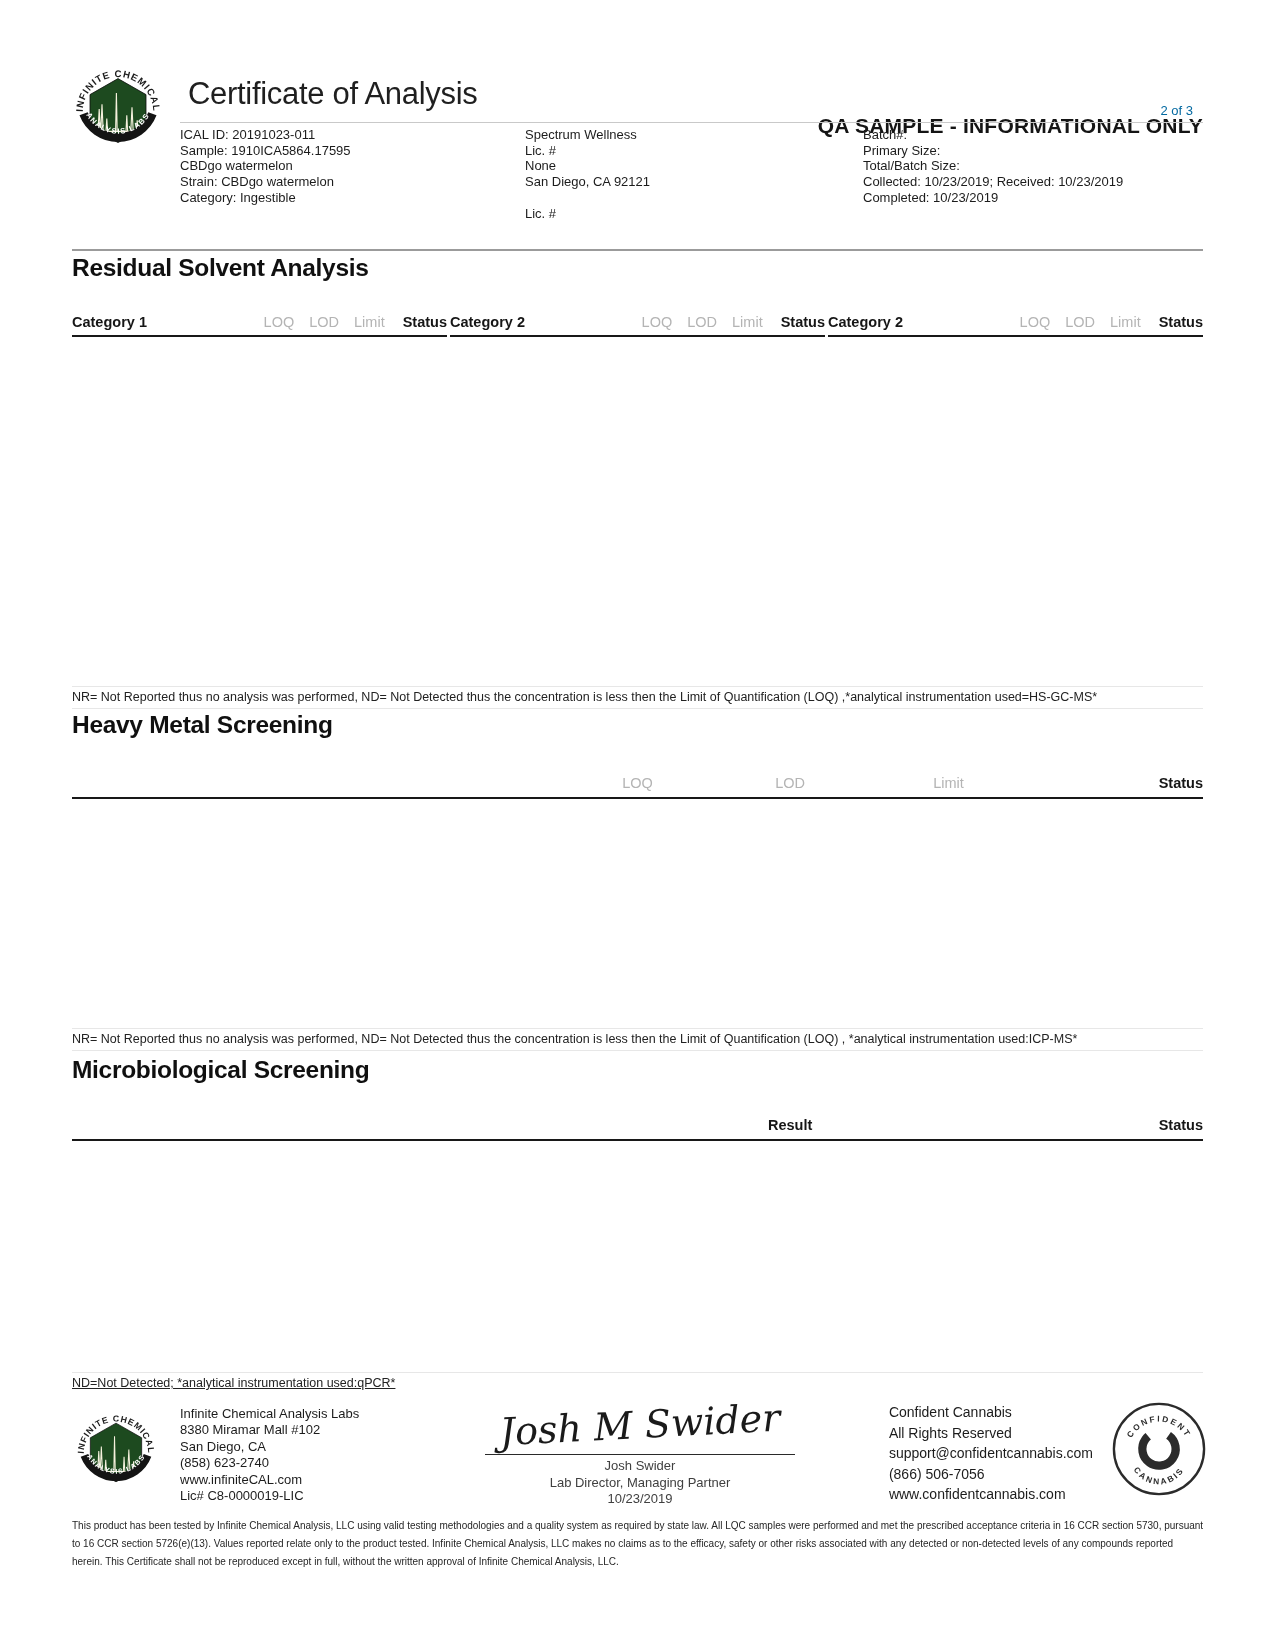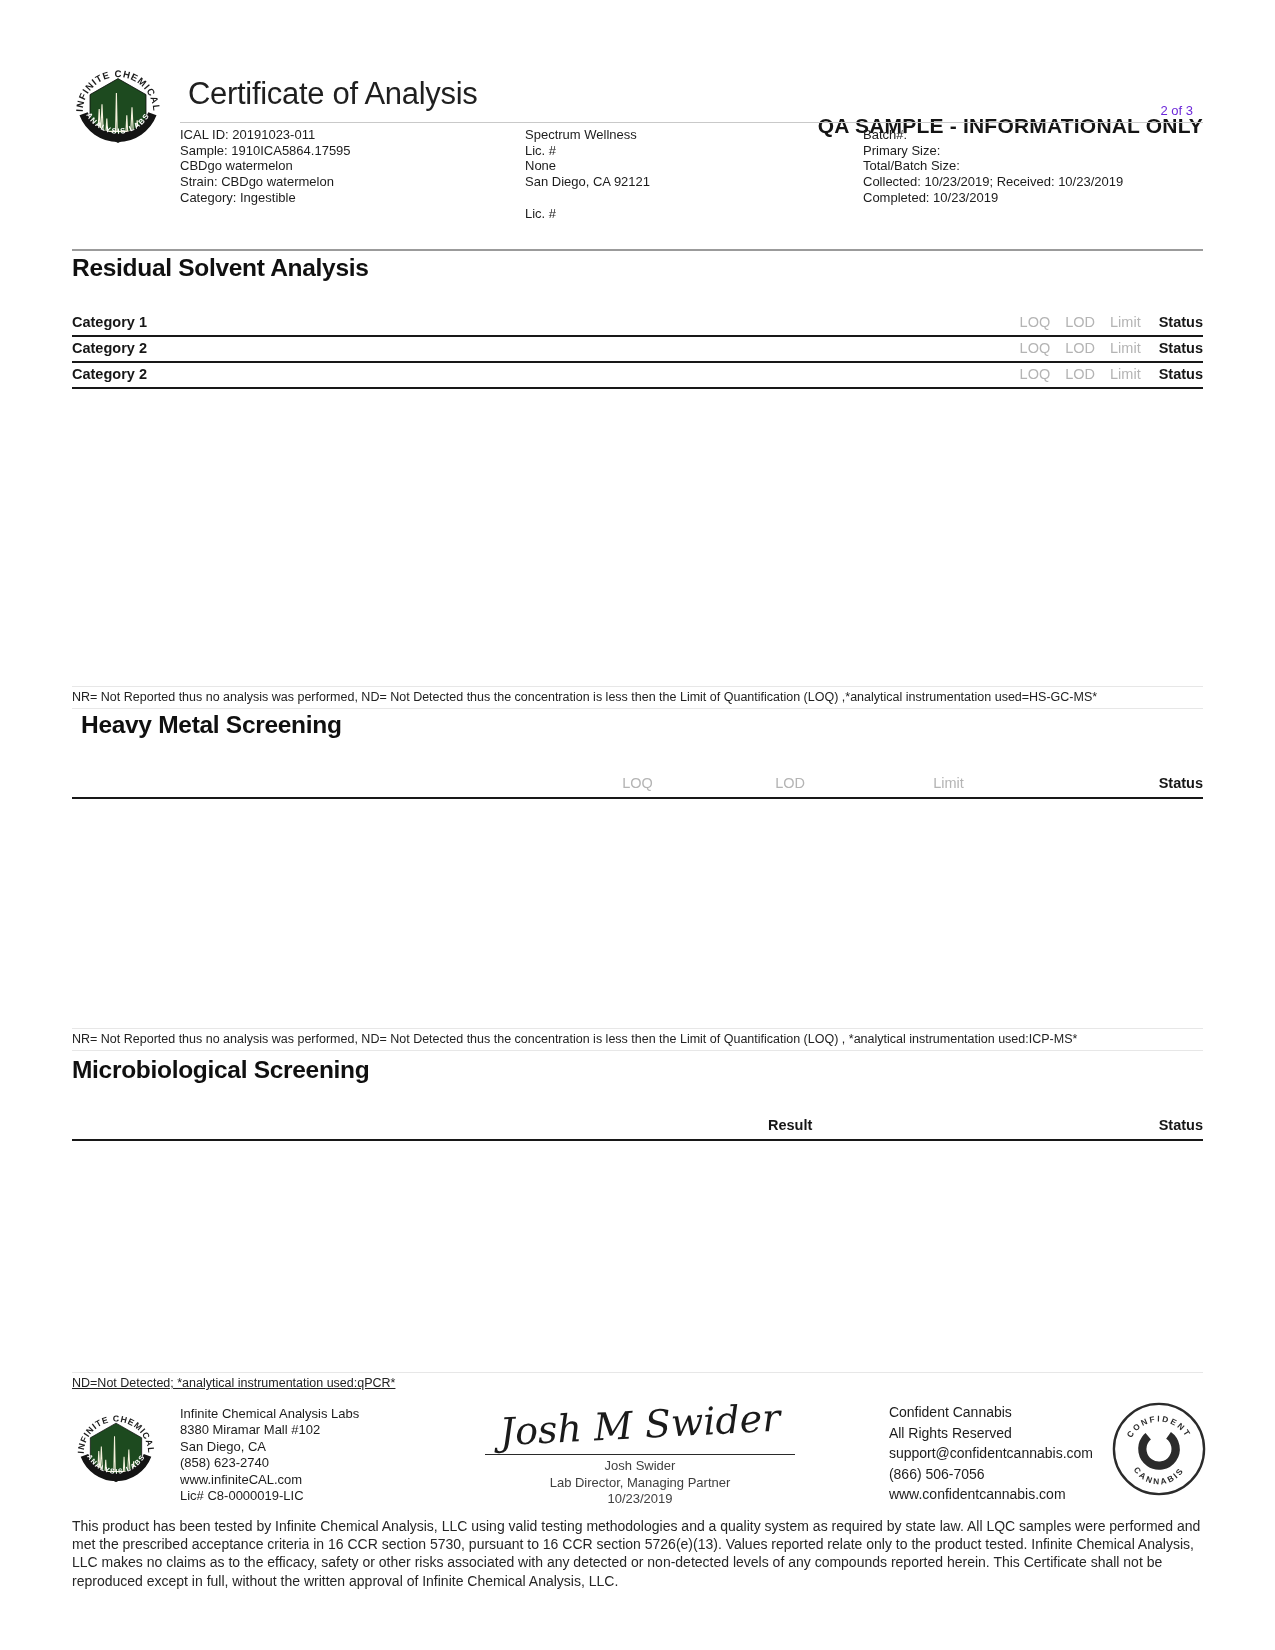--- a/index.html
+++ b/index.html
@@ -8,35 +8,35 @@
     width:1275px;height:1650px;
     background:#ffffff;
     font-family:"Liberation Sans",sans-serif;
     color:#1c1c1c;
     overflow:hidden;
   }
   
   .logo-header{position:absolute;left:70px;top:60px;width:96px;height:98px;}
   .doc-title{position:absolute;left:188px;top:76px;font-size:31px;font-weight:500;color:#1f1f1f;letter-spacing:-0.3px;}
   .qa-banner{position:absolute;right:72px;top:78px;font-size:21px;font-weight:700;color:#141414;letter-spacing:0.2px;margin-top:36px;}
-  .page-indicator{position:absolute;right:82px;top:103px;font-size:13px;color:#6d28d9;}
+  .page-indicator{position:absolute;right:82px;top:103px;font-size:13px;color:#0369a1;}
   .header-rule{position:absolute;left:180px;right:72px;top:122px;border-top:1px solid #c9c9c9;}
   .info-col{position:absolute;top:127px;font-size:13px;line-height:15.7px;color:#1c1c1c;}
   .col1{left:180px;}
   .col2{left:525px;}
   .col3{left:863px;}
   .info-line{min-height:15.7px;white-space:nowrap;}
   
   .main-divider{position:absolute;left:72px;right:72px;top:249px;border-top:2px solid #9b9b9b;}
   .sec-title{position:absolute;left:72px;font-size:24.5px;font-weight:700;color:#101010;letter-spacing:-0.3px;}
   .sec1-title{top:254px;}
-  .sec2-title{top:711px;margin-left:9px;}
+  .sec2-title{top:711px;}
   .sec3-title{top:1056px;}
 
-  .res-header{position:absolute;left:72px;right:72px;top:314px;display:flex;gap:3px;flex-direction:column;}
+  .res-header{position:absolute;left:72px;right:72px;top:314px;display:flex;gap:3px;}
   .res-group{flex:1;display:flex;align-items:baseline;border-bottom:2px solid #181818;padding-bottom:5px;}
   .res-cat{flex:1;font-size:14.5px;font-weight:700;color:#161616;}
   .res-col{font-size:14.5px;color:#b4b4b4;margin-left:15px;}
   .res-status{font-size:14.5px;font-weight:700;color:#161616;margin-left:18px;}
 
   .wide-header{position:absolute;left:72px;right:72px;height:27px;border-bottom:2px solid #181818;}
   .hm-header{top:770px;}
   .mb-header{top:1112px;}
   .wide-header span{position:absolute;bottom:6px;font-size:14.5px;}
   .ghost{color:#b4b4b4;}
@@ -60,21 +60,21 @@
 
   
   .logo-footer{position:absolute;left:72px;top:1406px;width:88px;height:90px;}
   .lab-block{position:absolute;left:180px;top:1406px;font-size:13px;line-height:16.4px;color:#1c1c1c;}
   .sig-block{position:absolute;left:455px;top:1396px;width:370px;text-align:center;}
   .sig-script{font-family:"DejaVu Serif",serif;font-style:italic;font-size:38px;color:#1a1a1a;height:58px;line-height:58px;transform:rotate(-3deg);}
   .sig-rule{border-top:1.5px solid #2a2a2a;margin:0 30px 3px 30px;}
   .sig-name,.sig-role,.sig-date{font-size:13px;line-height:16.6px;color:#404040;}
   .cc-block{position:absolute;right:182px;top:1402px;text-align:left;font-size:14px;line-height:20.6px;color:#1c1c1c;}
   .cc-logo{position:absolute;left:1110px;top:1400px;width:98px;height:98px;}
-  .disclaimer{position:absolute;left:72px;right:70px;top:1517px;font-size:14px;line-height:18.2px;color:#262626;text-align:left;}
+  .disclaimer{position:absolute;left:72px;right:70px;top:1517px;font-size:10px;line-height:18.2px;color:#262626;text-align:left;}
 </style>
 </head>
 <body>
 
 <div class="page">
 
   <div class="logo-header">
     <svg viewBox="0 0 120 120" width="96" height="98">
       <defs>
         <path id="lg1-top" d="M 16 64 A 44 44 0 0 1 104 64"></path>

